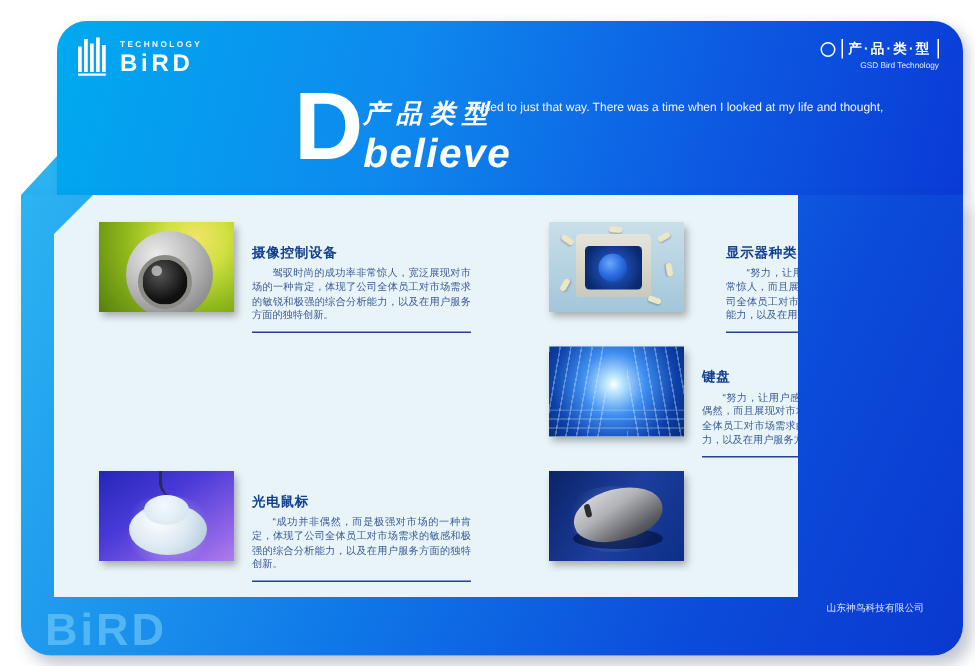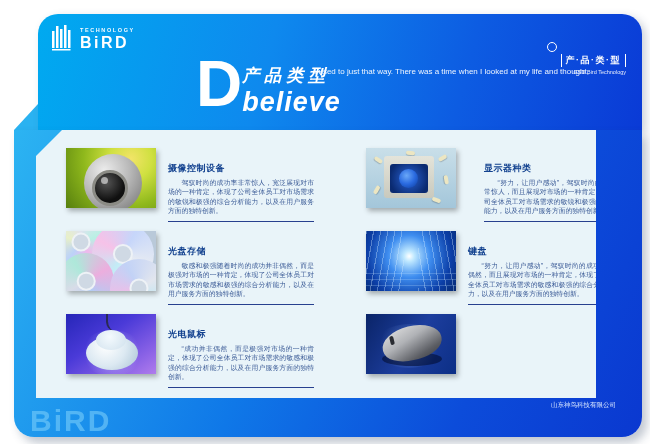--- a/index.html
+++ b/index.html
@@ -18,41 +18,41 @@
   .logo-bars{display:block;}
   .logo-txt{line-height:1;}
   .logo-tech{font-size:5.5px;letter-spacing:1.6px;font-weight:bold;opacity:.95;display:block;margin-bottom:2px;}
   .logo-brand{font-size:16px;font-weight:800;letter-spacing:2.5px;display:block;}
 
   
   .corner{position:absolute;right:16px;top:12px;text-align:right;color:#fff;}
   .corner-row{display:flex;align-items:center;justify-content:flex-end;gap:4px;}
   .corner-circle{display:inline-block;width:8px;height:8px;border:1.2px solid #fff;border-radius:50%;}
   .corner-label{font-size:9px;font-weight:bold;letter-spacing:1.5px;
-    border-left:1px solid #fff;border-right:1px solid #fff;padding:0 4px;margin-top:28px;}
+    border-left:1px solid #fff;border-right:1px solid #fff;padding:0 4px;}
   .corner-sub{font-size:5.5px;opacity:.9;margin-top:2px;}
 
   
   .title-block{position:absolute;left:158px;top:44px;color:#fff;}
   .title-initial{float:left;font-size:64px;font-weight:900;line-height:.82;letter-spacing:-2px;}
   .title-stack{float:left;margin-left:2px;font-style:italic;}
   .title-cn{font-size:17px;font-weight:bold;letter-spacing:5px;display:block;margin-top:6px;}
   .title-rest{font-size:27px;font-weight:800;letter-spacing:1px;display:block;margin-top:0px;}
 
   
   .intro{position:absolute;left:276px;top:52px;width:322px;color:#eef5ff;
     font-size:8px;line-height:11.5px;}
   .intro p{margin:0;}
 
   
   .card-body{position:absolute;left:14px;top:130px;width:628px;height:307px;
     background:linear-gradient(115deg,#2cb4f2 0%,#0f78e8 45%,#0c4cda 75%,#0a38d0 100%);
     border-radius:0 0 20px 20px;box-shadow:5px 6px 10px rgba(50,70,100,.3);}
 
-  .panel{position:absolute;left:22px;top:0;width:560px;height:268px;background:#e9f4f9;
+  .panel{position:absolute;left:22px;top:0;width:496px;height:268px;background:#e9f4f9;
     clip-path:polygon(26px 0,100% 0,100% 100%,0 100%,0 26px);}
 
   .item{position:absolute;width:248px;}
   .pos-l1{left:30px;top:18px;} .pos-r1{left:330px;top:18px;padding-left:16px;}
   .pos-l2{left:30px;top:101px;} .pos-r2{left:330px;top:101px;}
   .pos-l3{left:30px;top:184px;} .pos-r3{left:330px;top:184px;}
 
   .thumb{position:absolute;left:0;top:0;width:90px;height:60px;overflow:hidden;
     box-shadow:2px 3px 5px rgba(0,0,0,.3);}
   .item-text{margin-left:102px;width:146px;}
@@ -198,33 +198,20 @@
           <div class="mon-screen"></div>
           <div class="mon-globe"></div>
         </div>
         <div class="item-text">
           <h3 class="item-title">显示器种类</h3>
           <p class="item-desc">“努力，让用户感动”，驾驭时尚的成功率非常惊人，而且展现对市场的一种肯定，体现了公司全体员工对市场需求的敏锐和极强的综合分析能力，以及在用户服务方面的独特创新。</p>
           <hr class="item-rule">
         </div>
       </div>
 
-      <div class="item pos-l2">
-        <div class="thumb thumb-discs">
-          <div class="disc d1"></div>
-          <div class="disc d2"></div>
-          <div class="disc d3"></div>
-          <div class="disc d4"></div>
-        </div>
-        <div class="item-text">
-          <h3 class="item-title">光盘存储</h3>
-          <p class="item-desc">敏感和极强随着时尚的成功并非偶然，而是极强对市场的一种肯定，体现了公司全体员工对市场需求的敏感和极强的综合分析能力，以及在用户服务方面的独特创新。</p>
-          <hr class="item-rule">
-        </div>
-      </div>
 
       <div class="item pos-r2">
         <div class="thumb thumb-corridor">
           <div class="wall wall-l"></div>
           <div class="wall wall-r"></div>
           <div class="floor"></div>
         </div>
         <div class="item-text">
           <h3 class="item-title">键盘</h3>
           <p class="item-desc">“努力，让用户感动”，驾驭时尚的成功并非偶然，而且展现对市场的一种肯定，体现了公司全体员工对市场需求的敏感和极强的综合分析能力，以及在用户服务方面的独特创新。</p>

